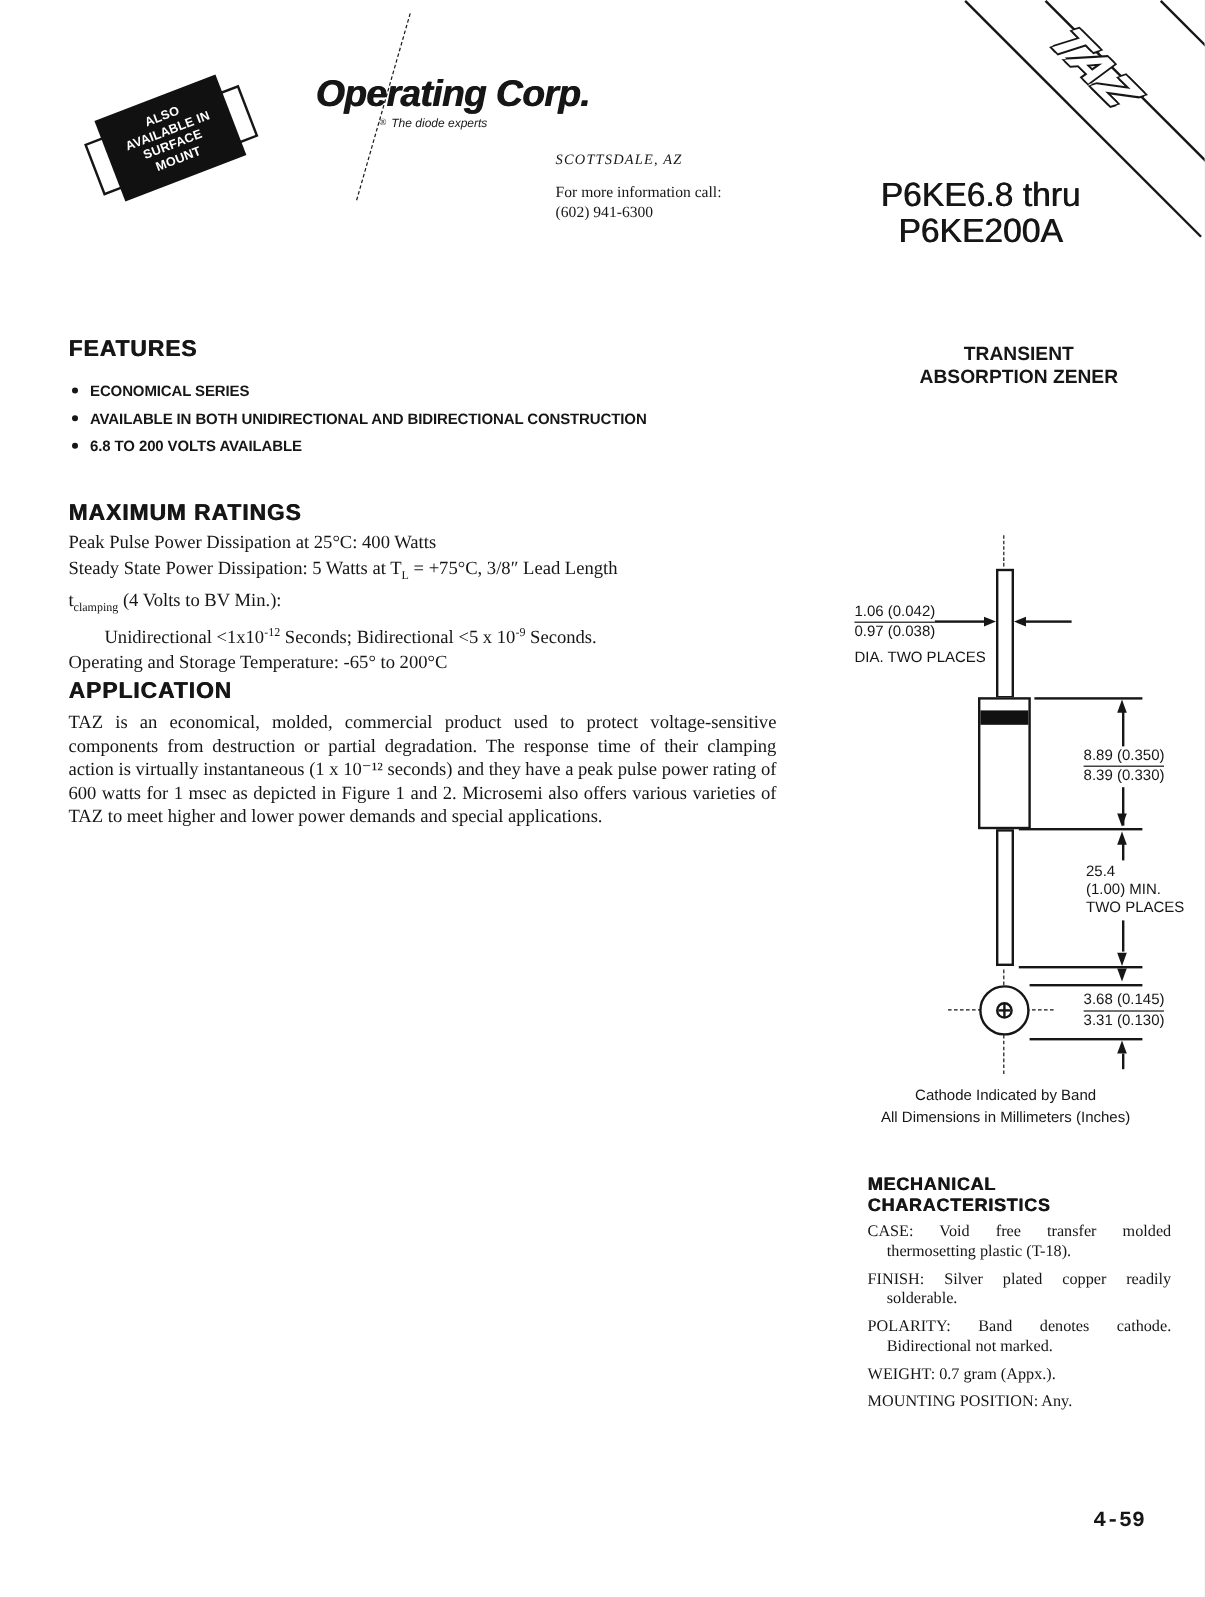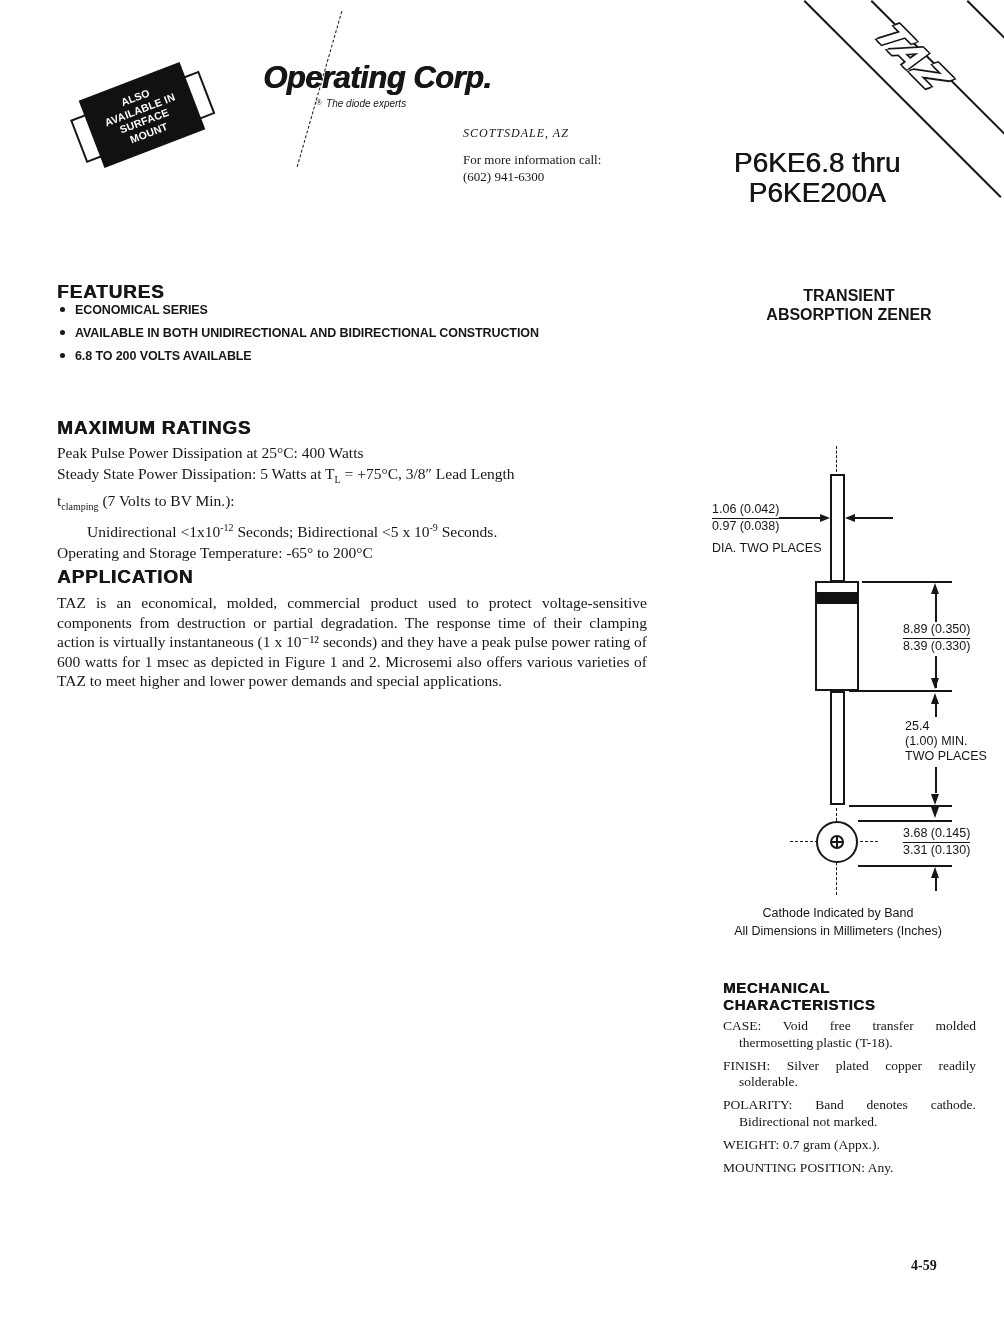--- a/index.html
+++ b/index.html
@@ -65,21 +65,21 @@
   .dbody{position:absolute;left:815px;top:581px;width:44px;height:110px;background:#fff;
          border:2.5px solid #161616;box-sizing:border-box;}
   .dband{position:absolute;left:0;top:9px;width:100%;height:12px;background:#111;}
   .circ{position:absolute;border:2.5px solid #161616;border-radius:50%;background:#fff;box-sizing:border-box;}
 
   
   .mech-head{font-family:"Liberation Sans","DejaVu Sans",sans-serif;font-weight:bold;font-size:15px;
              line-height:17px;letter-spacing:.6px;text-shadow:.5px 0 0 currentColor;}
   .mech-item{font-size:13.5px;line-height:16.8px;text-align:justify;
              padding-left:16px;text-indent:-16px;margin-bottom:6px;}
-  .pagenum{font-family:Liberation Serif, serif;font-weight:bold;font-size:14px;}
+  .pagenum{font-family:Liberation Mono, monospace;font-weight:bold;font-size:18px;}
 </style>
 </head>
 <body>
 
 <div class="page">
 
   <div class="badge-group">
     <div class="badge-tab" style="left:-15px;"></div>
     <div class="badge-tab" style="right:-15px;"></div>
     <div class="badge-body">
@@ -105,21 +105,21 @@
     <div>P6KE6.8 thru</div>
     <div>P6KE200A</div>
   </div>
 
   <div class="diagline" style="left:805px;top:0;width:278px;"></div>
   <div class="diagline" style="left:872px;top:0;width:192px;"></div>
   <div class="diagline" style="left:968px;top:0;width:58px;"></div>
   <div class="taz">TAZ</div>
 
   <div class="abs sec-head" style="left:57px;top:281px;">FEATURES</div>
-  <div class="abs" style="left:60px;top:298px;">
+  <div class="abs" style="left:60px;top:314px;">
     <div class="feat-item">
       <span class="bullet-dot"></span>
       <span>ECONOMICAL SERIES</span>
       </div>
     <div class="feat-item">
       <span class="bullet-dot"></span>
       <span>AVAILABLE IN BOTH UNIDIRECTIONAL AND BIDIRECTIONAL CONSTRUCTION</span>
       </div>
     <div class="feat-item">
       <span class="bullet-dot"></span>
@@ -129,21 +129,21 @@
 
   <div class="abs subtitle" style="left:740px;top:286px;width:218px;">
     <div>TRANSIENT</div>
     <div>ABSORPTION ZENER</div>
   </div>
 
   <div class="abs sec-head" style="left:57px;top:417px;">MAXIMUM RATINGS</div>
   <div class="abs bodytext" style="left:57px;top:443px;width:600px;">
     <div>Peak Pulse Power Dissipation at 25°C: 400 Watts</div>
     <div><span>Steady State Power Dissipation: 5 Watts at T</span><sub class="small">L</sub><span> = +75°C, 3/8″ Lead Length</span></div>
-    <div><span>t</span><sub class="small">clamping</sub><span> (7 Volts to BV Min.):</span></div>
+    <div><span>t</span><sub class="small">clamping</sub><span> (4 Volts to BV Min.):</span></div>
     <div style="padding-left:30px;"><span>Unidirectional &lt;1x10</span><sup class="small">-12</sup><span> Seconds; Bidirectional &lt;5 x 10</span><sup class="small">-9</sup><span> Seconds.</span></div>
     <div>Operating and Storage Temperature: -65° to 200°C</div>
   </div>
 
   <div class="abs sec-head" style="left:57px;top:566px;">APPLICATION</div>
   <div class="abs apptext" style="left:57px;top:593px;width:590px;">TAZ is an economical, molded, commercial product used to protect voltage-sensitive components from destruction or partial degradation. The response time of their clamping action is virtually instantaneous (1 x 10⁻¹² seconds) and they have a peak pulse power rating of 600 watts for 1 msec as depicted in Figure 1 and 2. Microsemi also offers various varieties of TAZ to meet higher and lower power demands and special applications.</div>
 
   <div class="vdash" style="left:836px;top:446px;height:26px;"></div>
   <div class="lead" style="left:830px;top:474px;height:108px;"></div>
 

